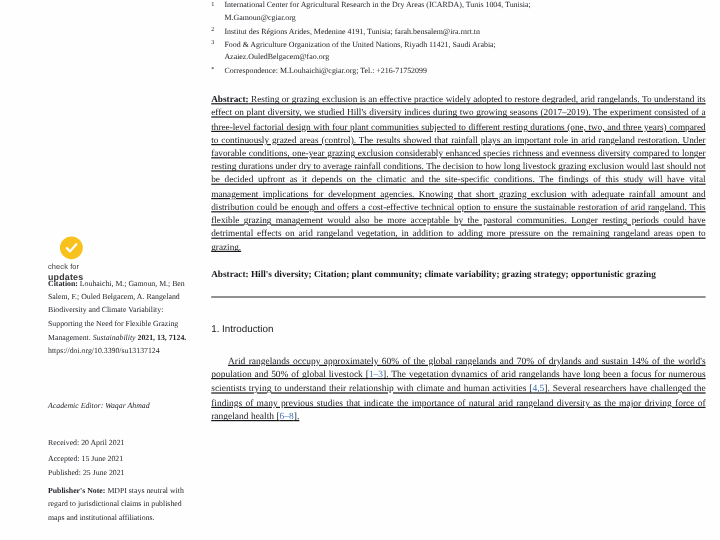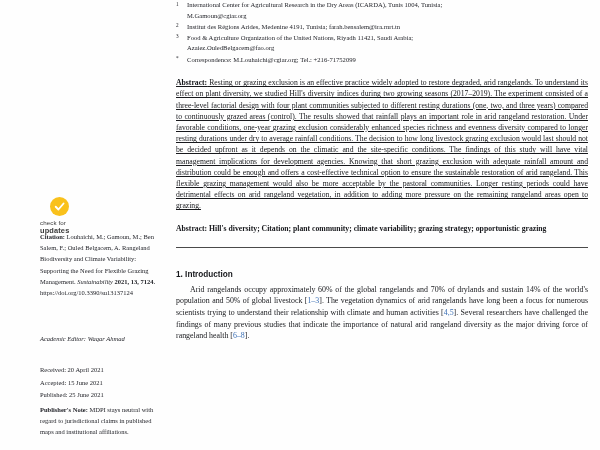--- a/index.html
+++ b/index.html
@@ -139,31 +139,32 @@
 
   .rule {
     margin-top: 13px;
     border-top: 1.1px solid #4a4a4a;
     width: 100%;
   }
 
   .section-title {
     margin-top: 22px;
     font-size: 8.2px;
-    font-weight: bold;
+    font-weight: normal;
     font-family: "Liberation Sans", "DejaVu Sans", sans-serif;
     color: #17181c;
   }
   .body-par {
-    margin-top: 5px;
+    margin-top: 16px;
     font-size: 7.9px;
     line-height: 1.475;
     text-align: justify;
     text-indent: 14px;
     color: #17181c;
+    text-decoration: underline;
   }
   .ref-link { color: #3a6fb5; }
 </style>
 </head>
 <body>
 
 <div class="page">
 
   <div class="sidebar">
 

